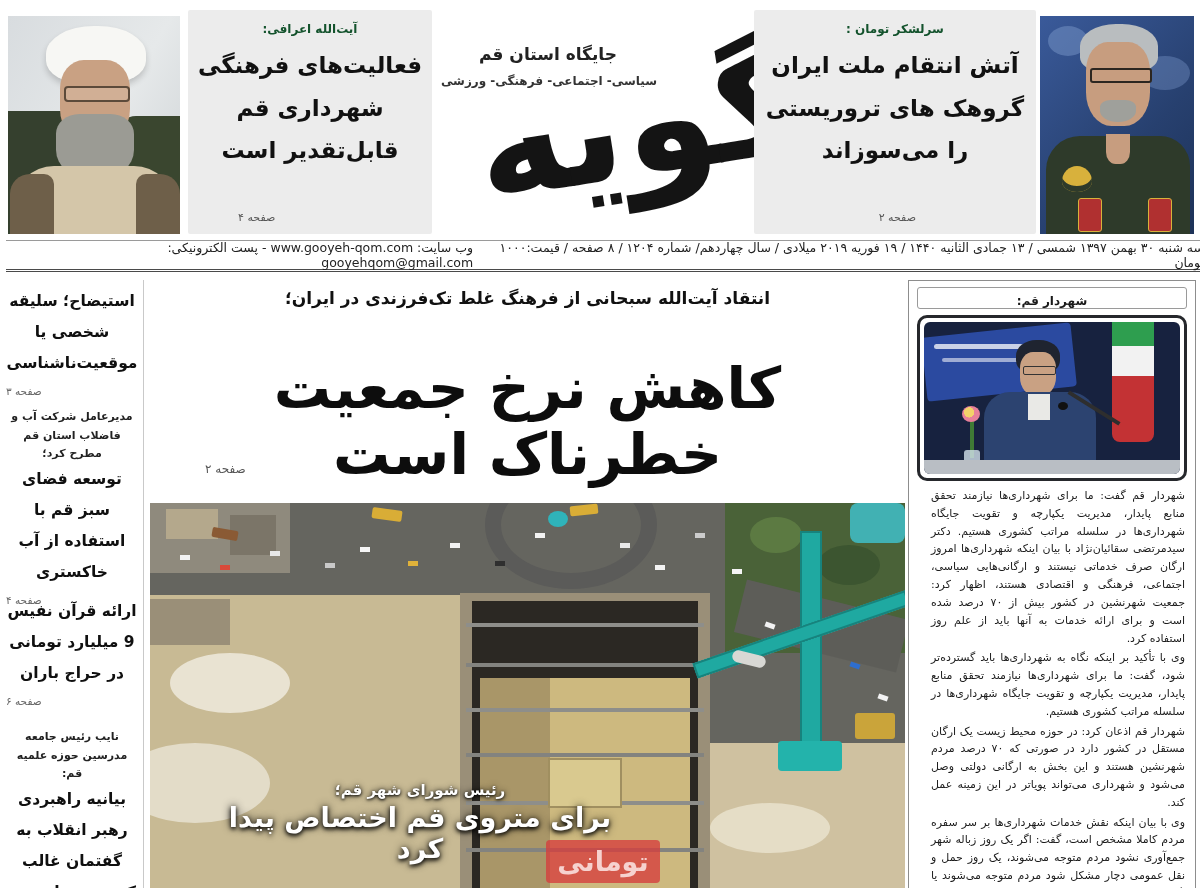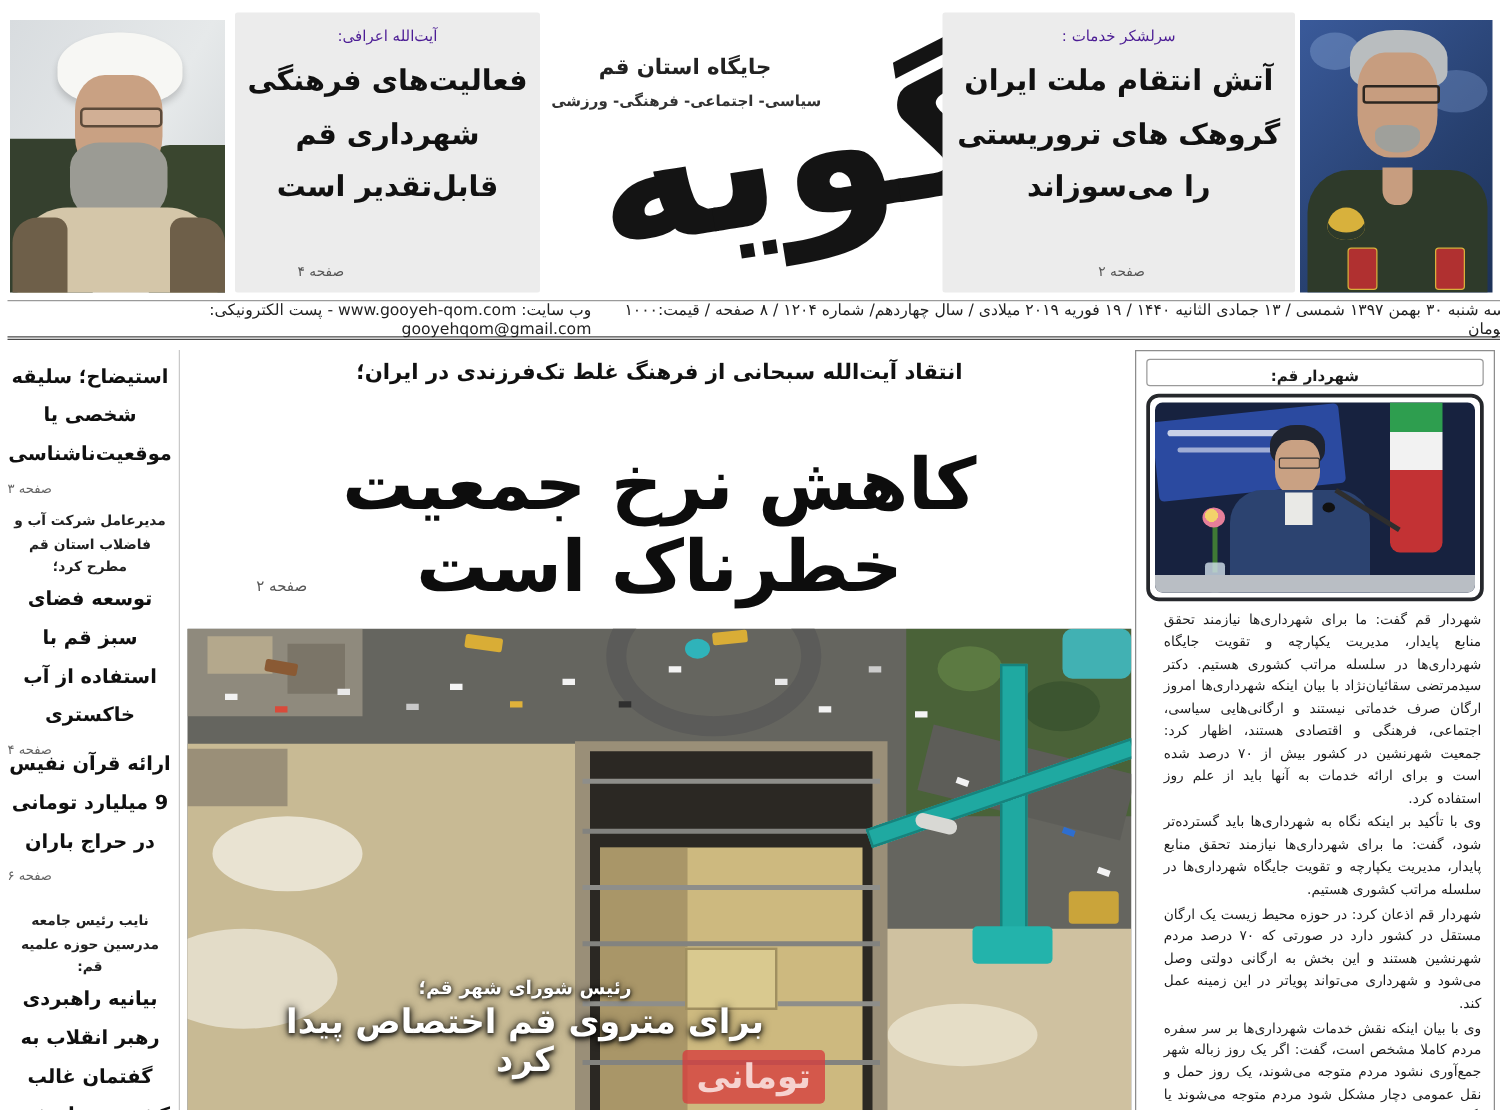--- a/index.html
+++ b/index.html
@@ -2,21 +2,21 @@
 <html lang="fa"><head>
 <meta charset="utf-8">
 <style>
   html,body{margin:0;padding:0;background:#fff;}
   .page{position:relative;width:1200px;height:888px;background:#fff;overflow:hidden;
         font-family:"DejaVu Sans",sans-serif;color:#1a1a1a;}
   .abs{position:absolute;}
   .rtl{direction:rtl;}
   
   .news-box{background:#ececec;border-radius:2px;text-align:center;}
-  .news-box .kicker{font-size:12px;font-weight:400;padding-top:12px;color:#4c1d95;}
+  .news-box .kicker{font-size:12px;font-weight:700;padding-top:12px;color:#14532d;}
   .news-box .hl{font-weight:700;font-size:23px;line-height:1.85;color:#111;padding:8px 8px 0 8px;}
   .page-label{font-size:11px;color:#555;}
   
   .tagline1{font-size:17px;font-weight:700;color:#222;}
   .tagline2{font-size:12px;font-weight:700;color:#333;letter-spacing:0;}
   .logo-cal{font-size:150px;font-weight:700;color:#141414;transform:rotate(-9deg);
             line-height:1;letter-spacing:-6px;}
   
   .info-bar{border-top:1px solid #9a9a9a;border-bottom:3px double #4a4a4a;
             display:flex;justify-content:space-between;align-items:center;
@@ -70,21 +70,21 @@
     <div class="page-label abs" style="left:50px;bottom:10px;">صفحه ۴</div>
   </div>
 
   <div class="abs" style="left:432px;top:0;width:320px;height:238px;">
     <div class="abs rtl tagline1" style="right:135px;top:44px;">جایگاه استان قم</div>
     <div class="abs rtl tagline2" style="right:95px;top:74px;">سیاسی- اجتماعی- فرهنگی- ورزشی</div>
     <div class="abs logo-cal" style="left:42px;top:48px;">گویه</div>
   </div>
 
   <div class="abs news-box rtl" style="left:754px;top:10px;width:282px;height:224px;">
-    <div class="kicker">سرلشکر خدمات :</div>
+    <div class="kicker">سرلشکر تومان :</div>
     <div class="hl">آتش انتقام ملت ایران گروهک های تروریستی را می‌سوزاند</div>
     <div class="page-label abs" style="right:120px;bottom:10px;">صفحه ۲</div>
   </div>
 
   <div class="abs" style="left:1040px;top:16px;width:154px;height:218px;overflow:hidden;background:linear-gradient(135deg,#3a5a9a 0%,#27406f 60%,#1d3258 100%);">
     <div class="abs" style="left:8px;top:10px;width:40px;height:30px;background:rgba(120,150,200,.5);border-radius:50%;"></div>
     <div class="abs" style="left:100px;top:40px;width:50px;height:34px;background:rgba(110,140,190,.45);border-radius:50%;"></div>
     <div class="abs" style="left:40px;top:8px;width:78px;height:48px;background:#b9bdbf;border-radius:46% 46% 30% 30%;"></div>
     <div class="abs" style="left:46px;top:26px;width:64px;height:84px;background:#c79d7f;border-radius:34% 34% 40% 40%;"></div>
     <div class="abs" style="left:50px;top:52px;width:58px;height:11px;border:2px solid #2c2620;border-radius:3px;"></div>

